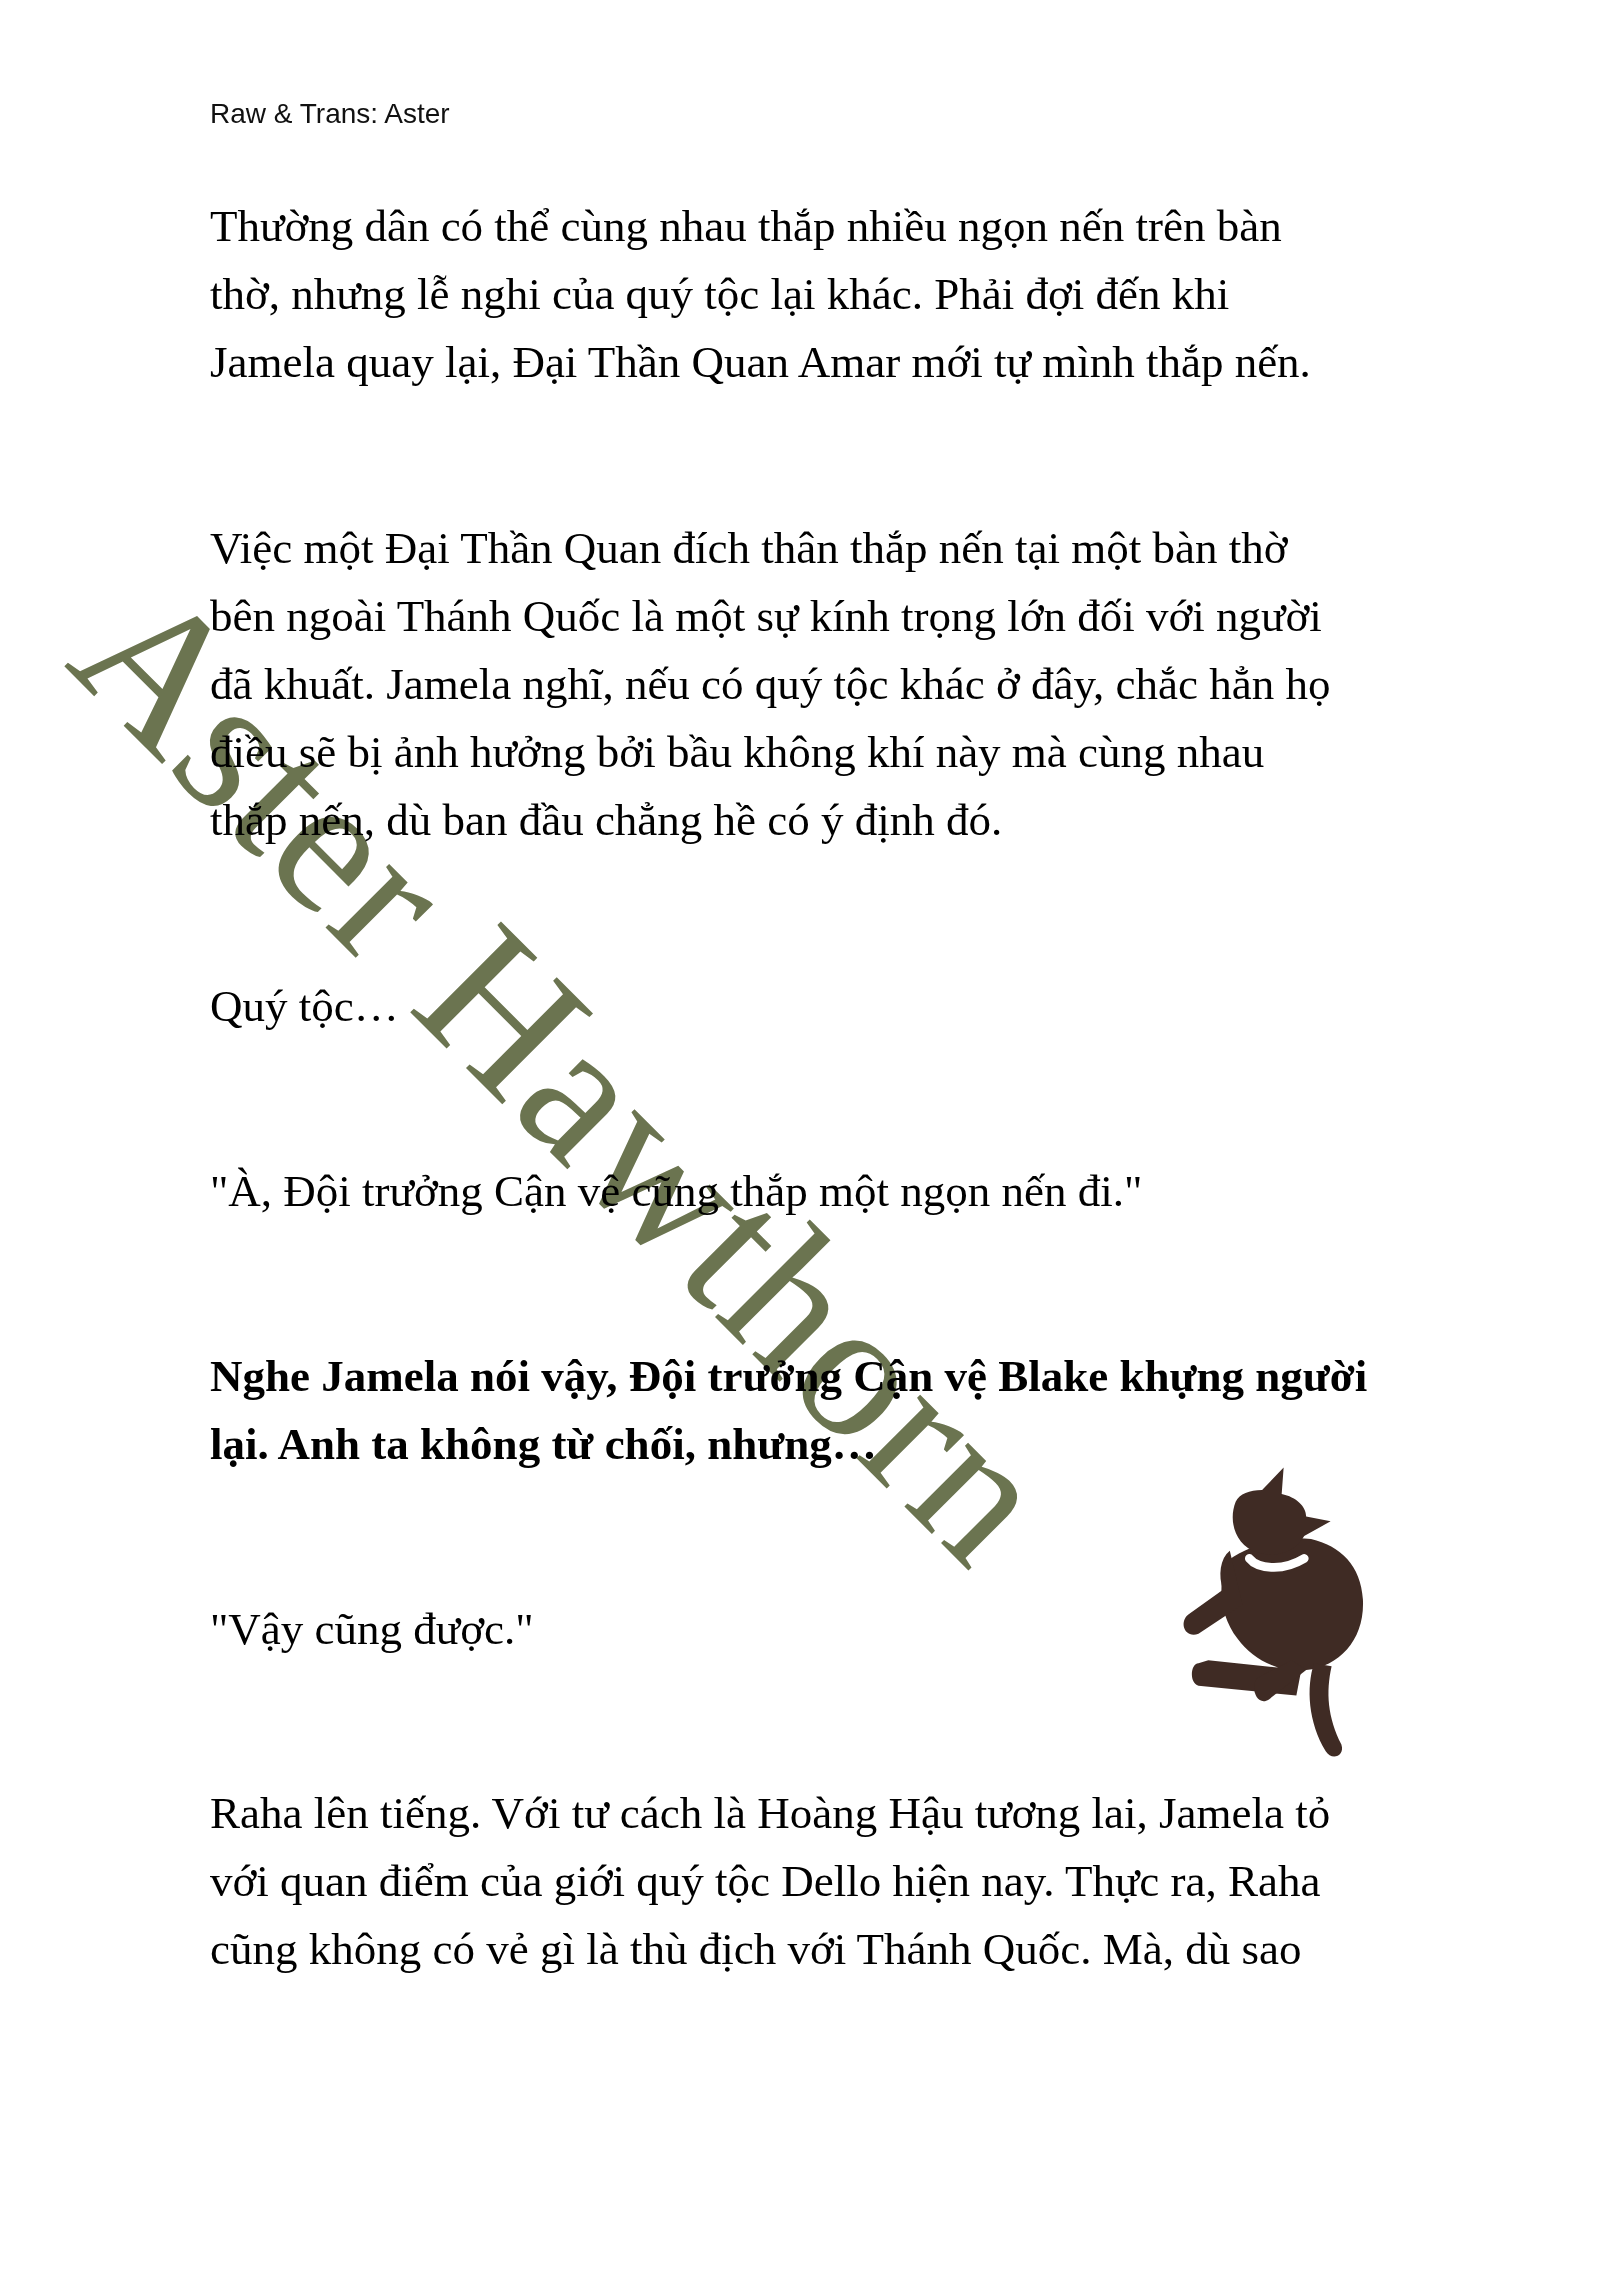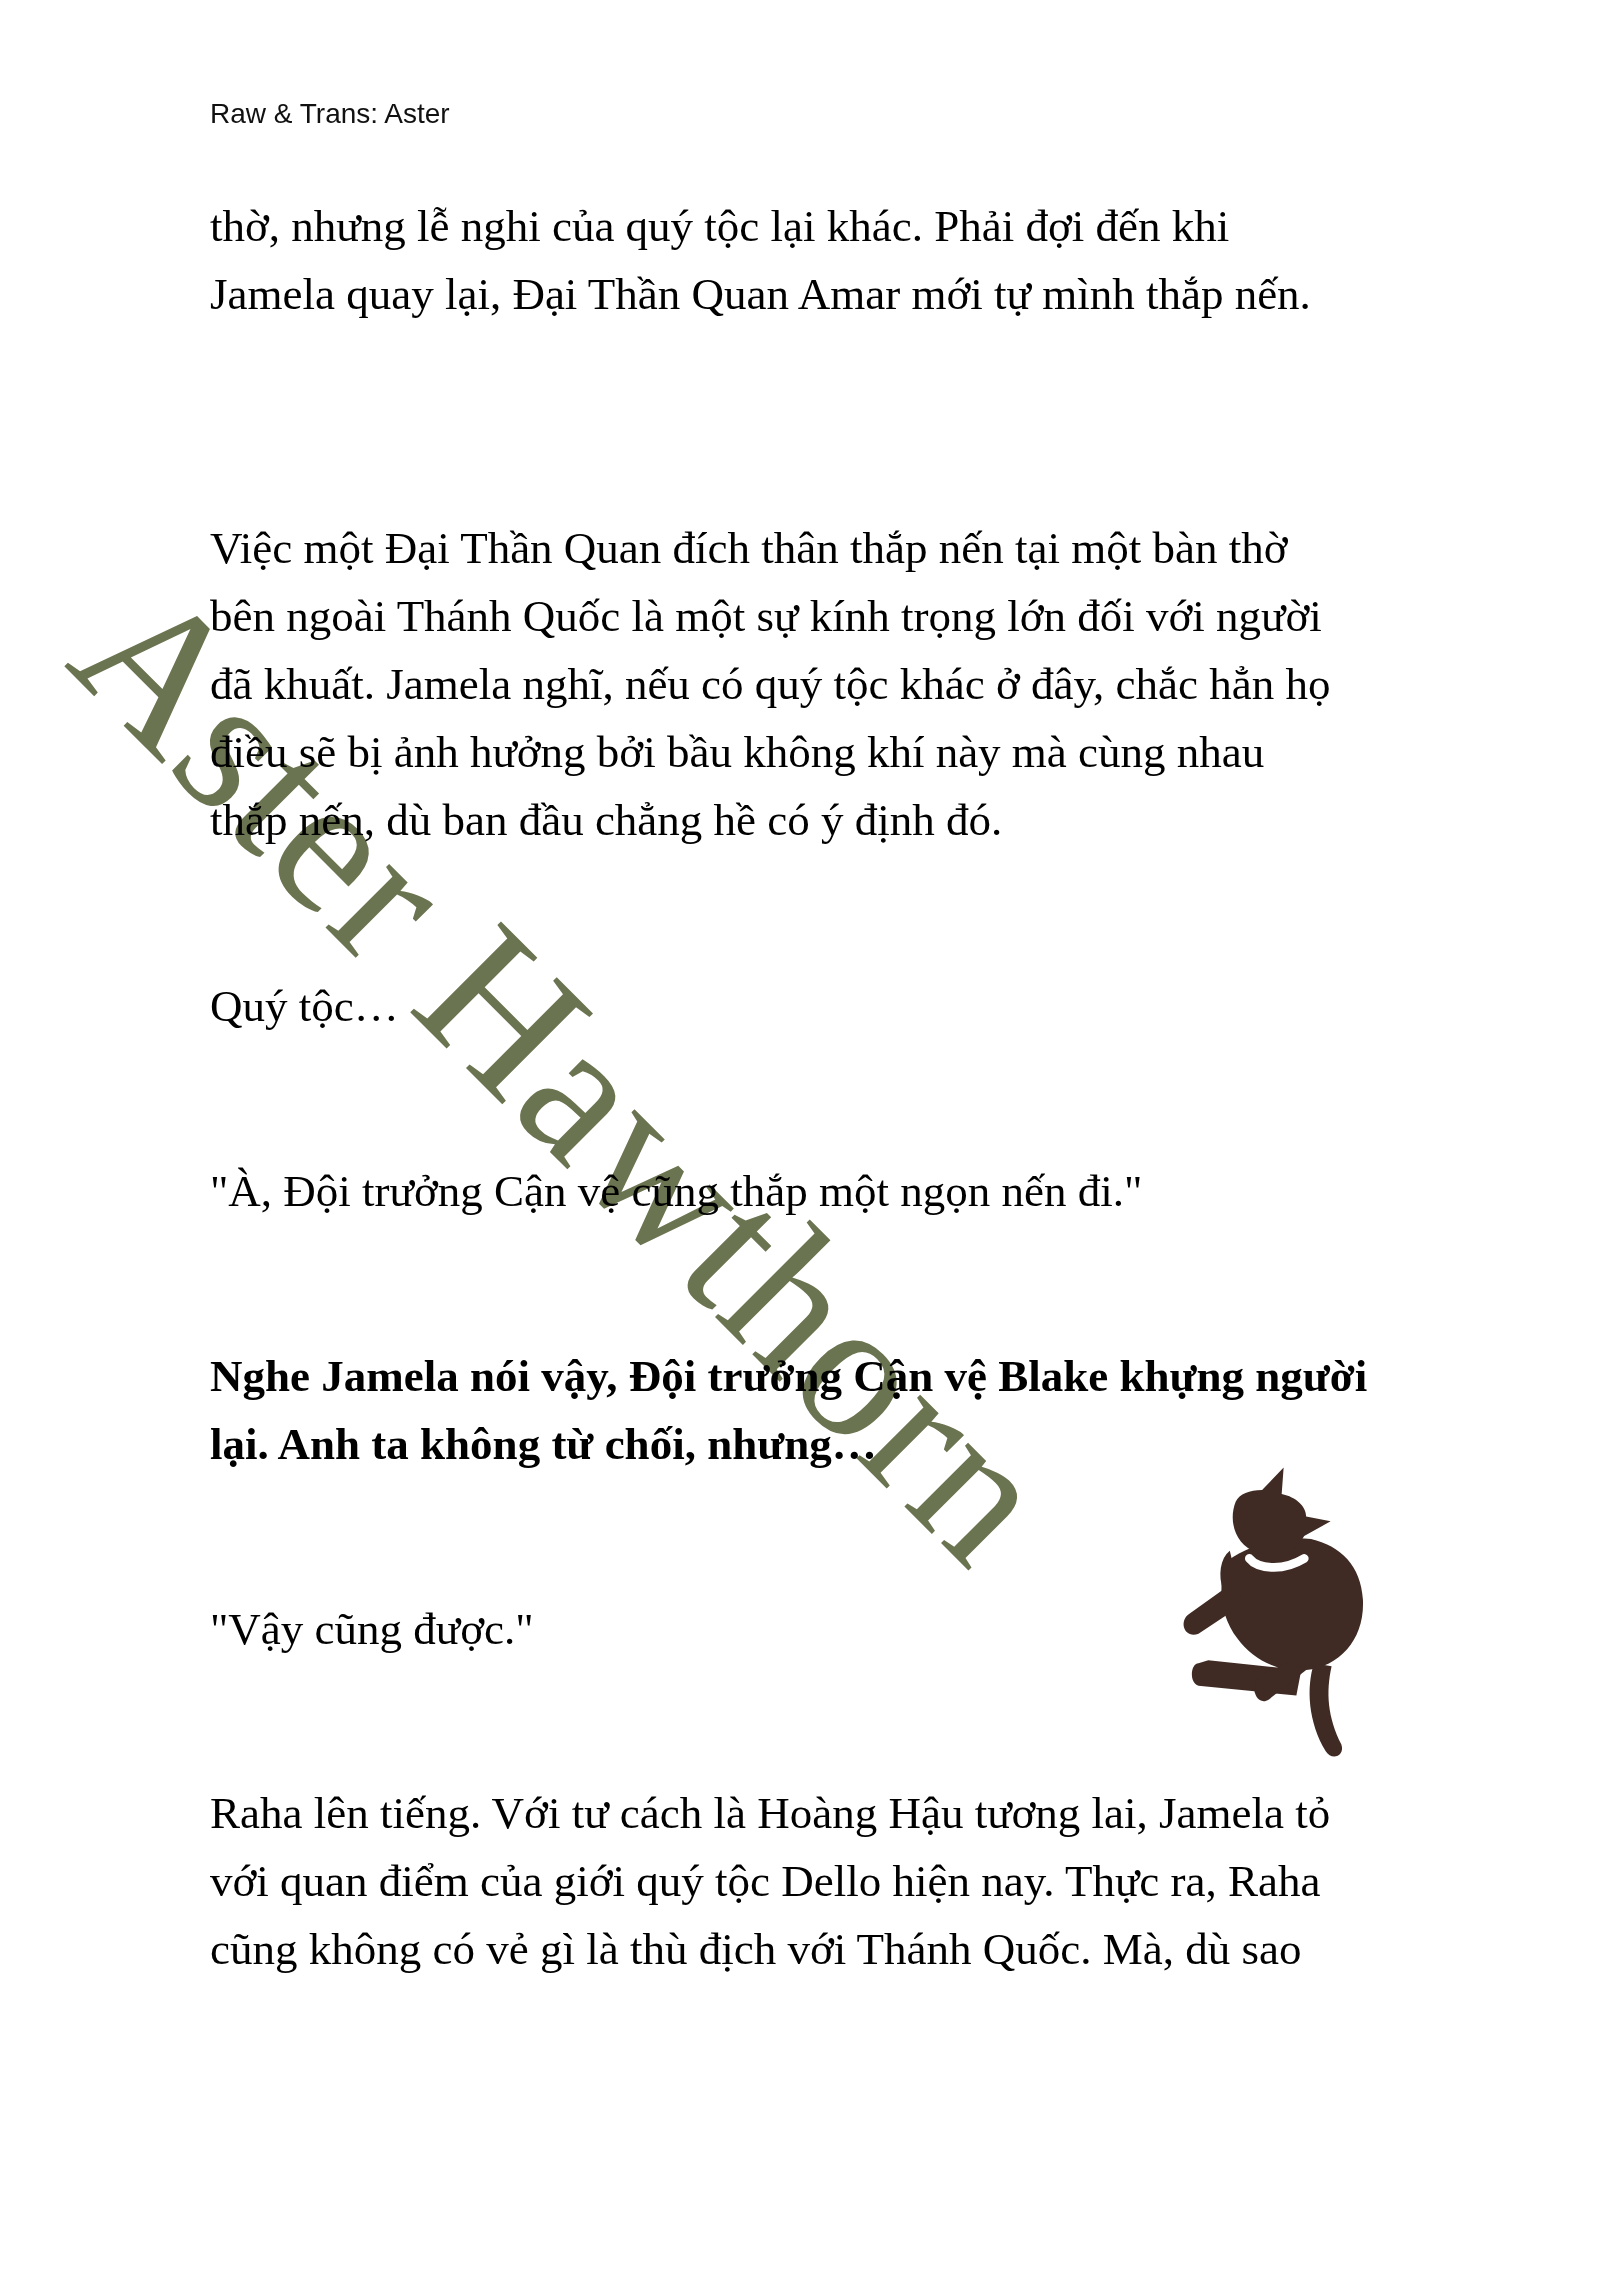--- a/index.html
+++ b/index.html
@@ -68,20 +68,21 @@
     }
   </style>
 </head>
 <body>
 
 <div class="page">
 
   <div class="header">Raw &amp; Trans: Aster</div>
 
   <p class="para" style="top:192px;">
+    <span class="line">Thường dân có thể cùng nhau thắp nhiều ngọn nến trên bàn</span>
     <span class="line">thờ, nhưng lễ nghi của quý tộc lại khác. Phải đợi đến khi</span>
     <span class="line">Jamela quay lại, Đại Thần Quan Amar mới tự mình thắp nến.</span>
   </p>
 
   <p class="para" style="top:514px;">
     <span class="line">Việc một Đại Thần Quan đích thân thắp nến tại một bàn thờ</span>
     <span class="line">bên ngoài Thánh Quốc là một sự kính trọng lớn đối với người</span>
     <span class="line">đã khuất. Jamela nghĩ, nếu có quý tộc khác ở đây, chắc hẳn họ</span>
     <span class="line">điều sẽ bị ảnh hưởng bởi bầu không khí này mà cùng nhau</span>
     <span class="line">thắp nến, dù ban đầu chẳng hề có ý định đó.</span>

